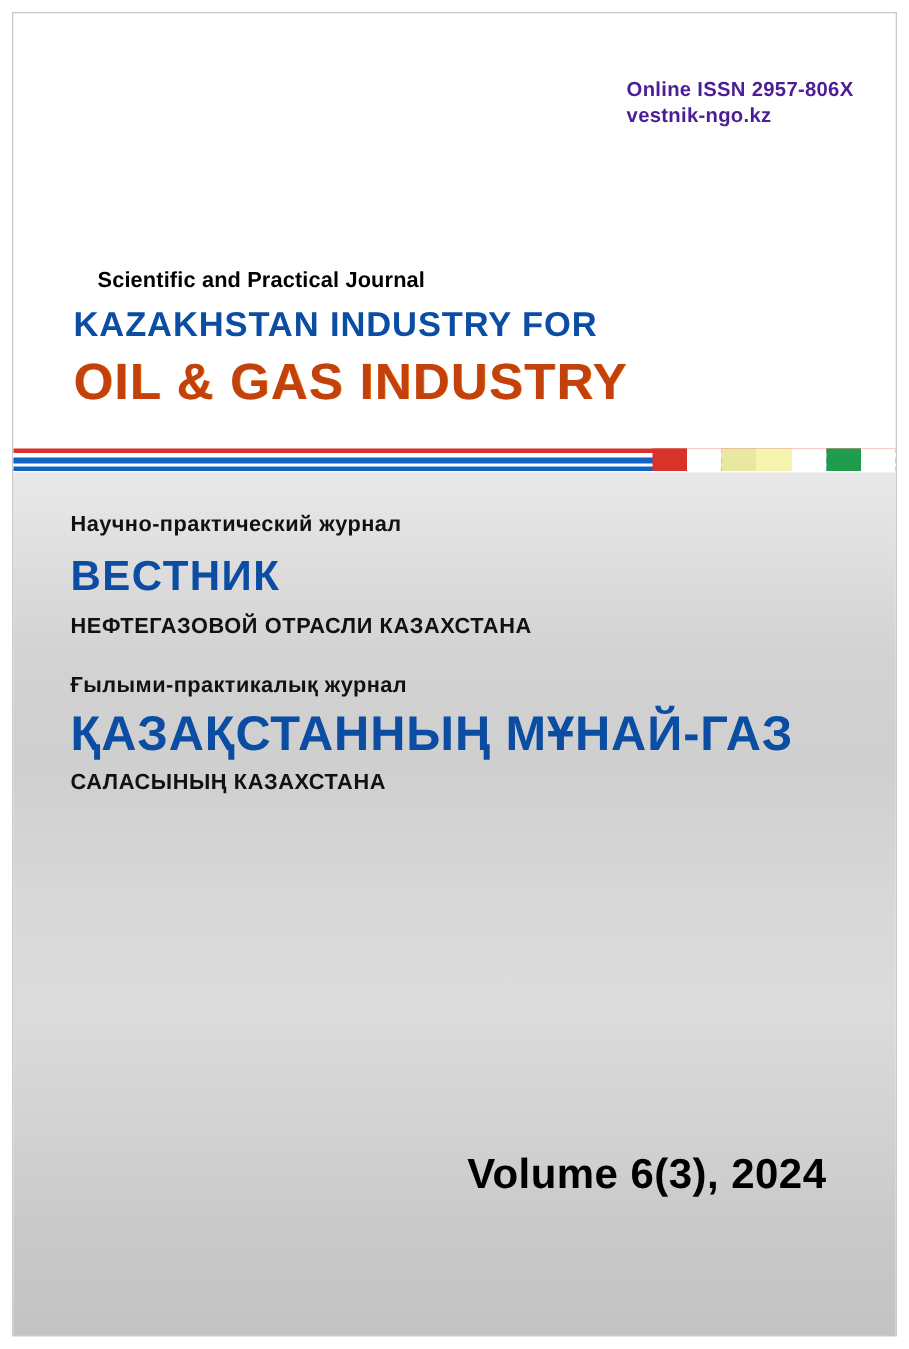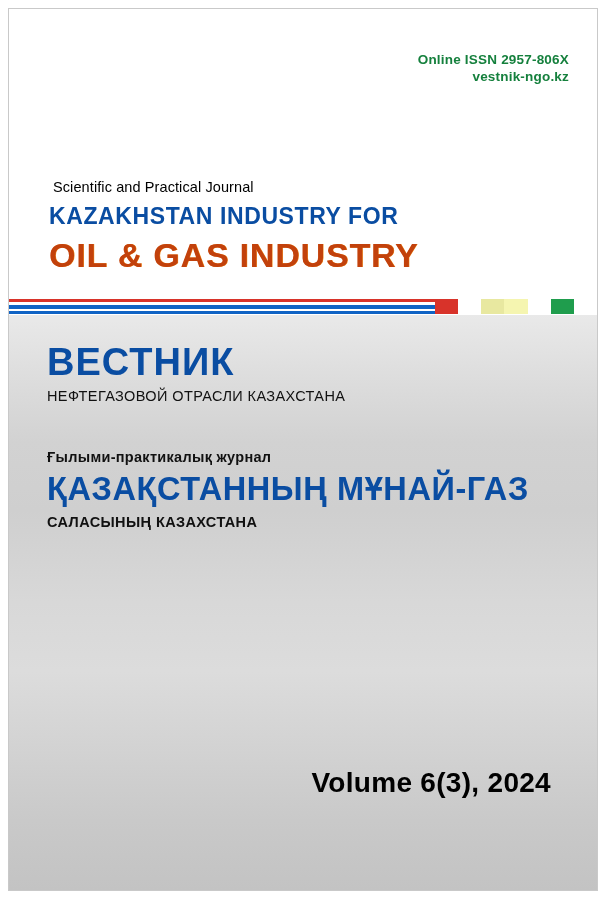--- a/index.html
+++ b/index.html
@@ -41,39 +41,39 @@
     top: 9px;
     width: 588px;
     height: 290px;
     background: #ffffff;
   }
 
   .issn-block {
     position: absolute;
     right: 28px;
     top: 42px;
-    text-align: right;
-    color: #15803d;
+    text-align: left;
+    color: #4c1d95;
     font-weight: bold;
     font-size: 13.5px;
     line-height: 17px;
     letter-spacing: 0.2px;
   }
 
   .en-block {
     position: absolute;
     left: 40px;
     top: 170px;
   }
   .en-sub {
     color: #000000;
-    font-weight: normal;
+    font-weight: bold;
     font-size: 14.5px;
     letter-spacing: 0.1px;
-    margin: 0 0 8px 4px;
+    margin: 0 0 8px 16px;
   }
   .en-line1 {
     color: #0a4da2;
     font-weight: bold;
     font-size: 23px;
     letter-spacing: 0.6px;
     margin: 0 0 6px 0;
     white-space: nowrap;
   }
   .en-line2 {
@@ -146,28 +146,28 @@
   .ru-sub {
     color: #111111;
     font-weight: bold;
     font-size: 14.5px;
     letter-spacing: 0.3px;
     margin: 0 0 6px 0;
   }
   .ru-title {
     color: #0a4da2;
     font-weight: bold;
-    font-size: 38px;
+    font-size: 28px;
     letter-spacing: 1px;
     margin: 0 0 6px 0;
     line-height: 40px;
   }
   .ru-sub2 {
     color: #111111;
-    font-weight: normal;
+    font-weight: bold;
     font-size: 14.5px;
     letter-spacing: 0.4px;
     margin: 0;
   }
 
   .kz-block {
     position: absolute;
     left: 38px;
     top: 134px;
   }
@@ -247,20 +247,21 @@
       <div class="flag-cell" style="background:#f5f5b0"></div>
       <div class="flag-cell" style="background:#ffffff"></div>
       <div class="flag-cell" style="background:#1f9d4d"></div>
       <div class="flag-cell" style="background:#ffffff"></div>
     </div>
   </div>
 
   <div class="lower">
 
     <div class="ru-block">
+      <p class="ru-sub">Научно-практический журнал</p>
       <p class="ru-title">ВЕСТНИК</p>
       <p class="ru-sub2">НЕФТЕГАЗОВОЙ ОТРАСЛИ КАЗАХСТАНА</p>
     </div>
 
     <div class="kz-block">
       <p class="kz-sub">Ғылыми-практикалық журнал</p>
       <p class="kz-title">ҚАЗАҚСТАННЫҢ МҰНАЙ-ГАЗ</p>
       <p class="kz-sub2">САЛАСЫНЫҢ КАЗАХСТАНА</p>
     </div>
 

